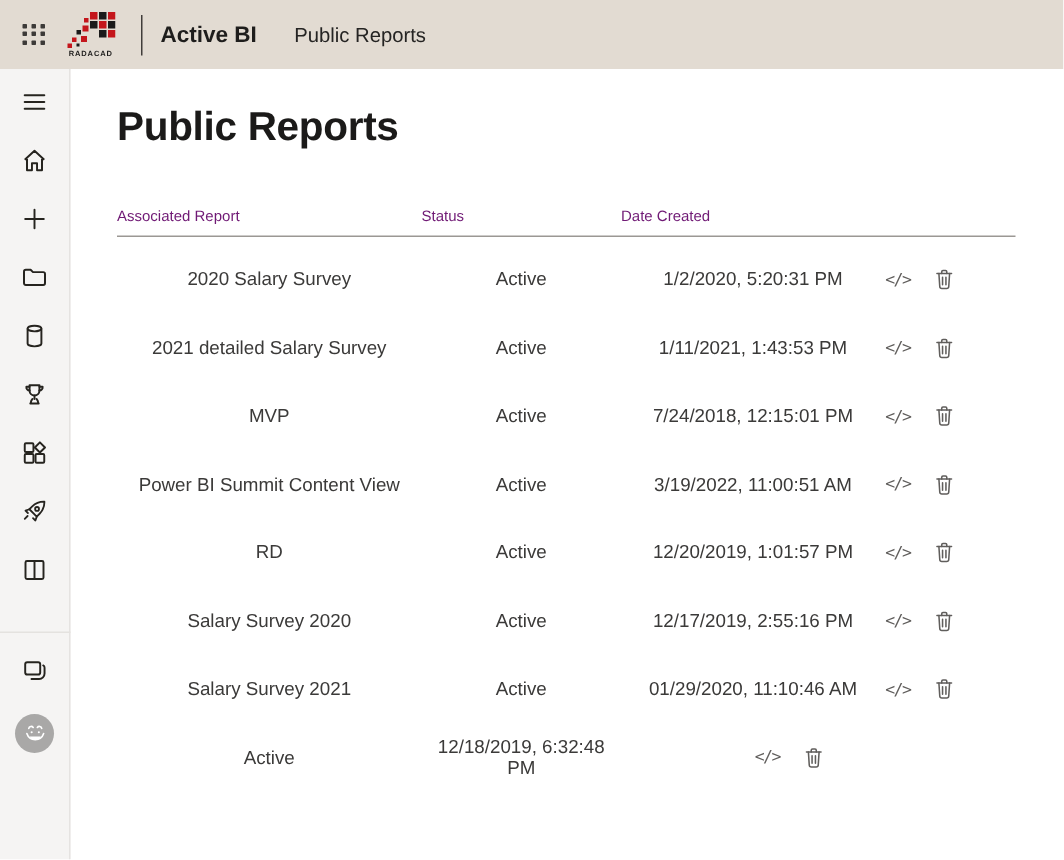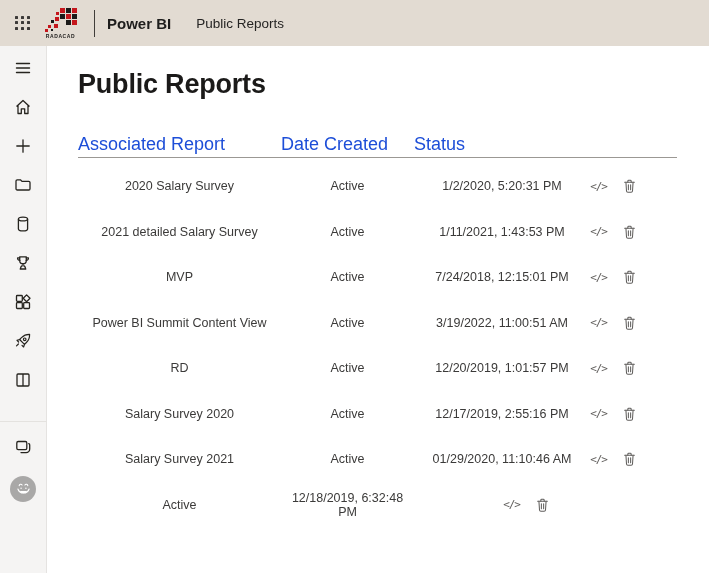--- a/index.html
+++ b/index.html
@@ -58,21 +58,21 @@
   .main { flex: 1; padding: 14px 0 0 31px; }
   .page-title {
     margin: 8px 0 0; font-size: 27px; font-weight: 600;
     color: #1b1a19; letter-spacing: -0.2px; line-height: 1.2;
   }
   .table { width: 599px; margin-top: 31px; }
   .thead {
     display: grid; grid-template-columns: 203px 133px 176px 1fr;
     align-items: center; height: 27px;
     border-bottom: 1px solid #9b9894;
-    font-size: 18px; color: #1d4ed8;
+    font-size: 10px; color: #701a75;
   }
   .tbody { padding-top: 5px; }
   .trow {
     display: grid; grid-template-columns: 203px 133px 176px 1fr;
     align-items: center; height: 45.5px;
     font-size: 12.5px; color: #3b3a39; text-align: center;
   }
   .c-actions {
     display: flex; align-items: center; justify-content: flex-end;
     gap: 15px; padding-right: 40px;
@@ -116,21 +116,21 @@
         <rect x="7" y="12" width="3" height="3" fill="#1A1A1A"></rect>
         <rect x="10" y="16" width="4" height="4" fill="#C4161C"></rect>
         <rect x="4" y="17" width="3" height="3" fill="#C4161C"></rect>
         <rect x="1" y="21" width="3" height="3" fill="#C4161C"></rect>
         <rect x="7" y="21" width="2" height="2" fill="#1A1A1A"></rect>
       </g>
     </svg>
     <span class="logo-text">RADACAD</span>
   </div>
   <div class="topbar-divider"></div>
-  <span class="brand">Power BI</span>
+  <span class="brand">Active BI</span>
   <span class="topbar-page">Public Reports</span>
 </div>
 
 <div class="body">
 
   <div class="sidebar">
     <div class="side-btn">
       <svg width="20" height="20" viewBox="0 0 20 20" fill="none" stroke="currentColor" stroke-width="1.4" stroke-linecap="round">
         <path d="M3.5 5.5 H16.5 M3.5 10 H16.5 M3.5 14.5 H16.5"></path>
       </svg>
@@ -201,22 +201,22 @@
       </svg>
     </div>
   </div>
 
   <div class="main">
     <h1 class="page-title">Public Reports</h1>
 
     <div class="table">
       <div class="thead">
         <span>Associated Report</span>
+        <span>Status</span>
         <span>Date Created</span>
-        <span>Status</span>
         <span></span>
       </div>
       <div class="tbody">
   <div class="trow">
     <span>2020 Salary Survey</span>
     <span>Active</span>
     <span>1/2/2020, 5:20:31 PM</span>
     <span class="c-actions">
       <span class="embed">&lt;/&gt;</span>
       <span class="trash">

